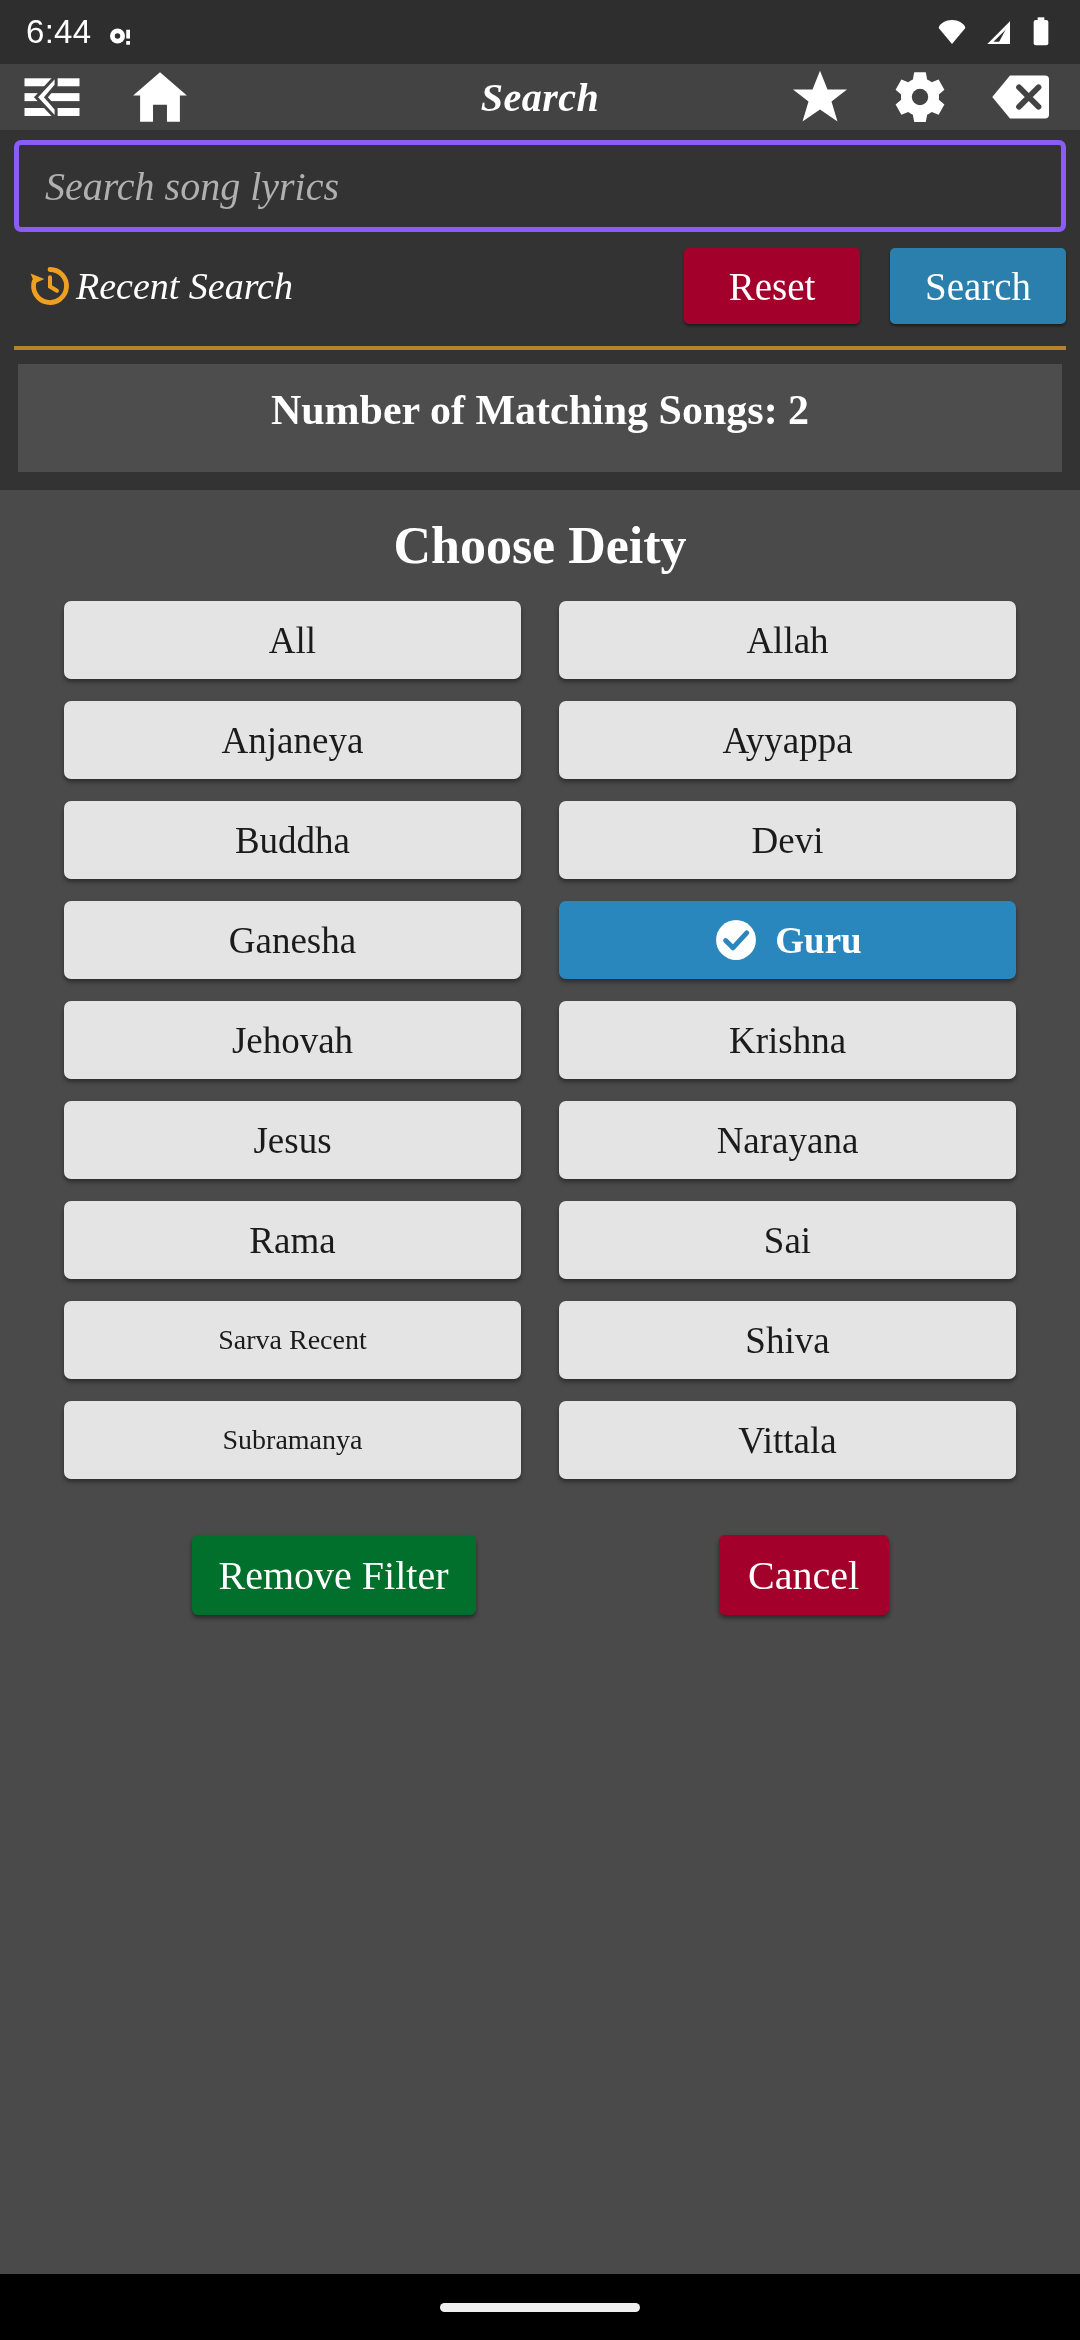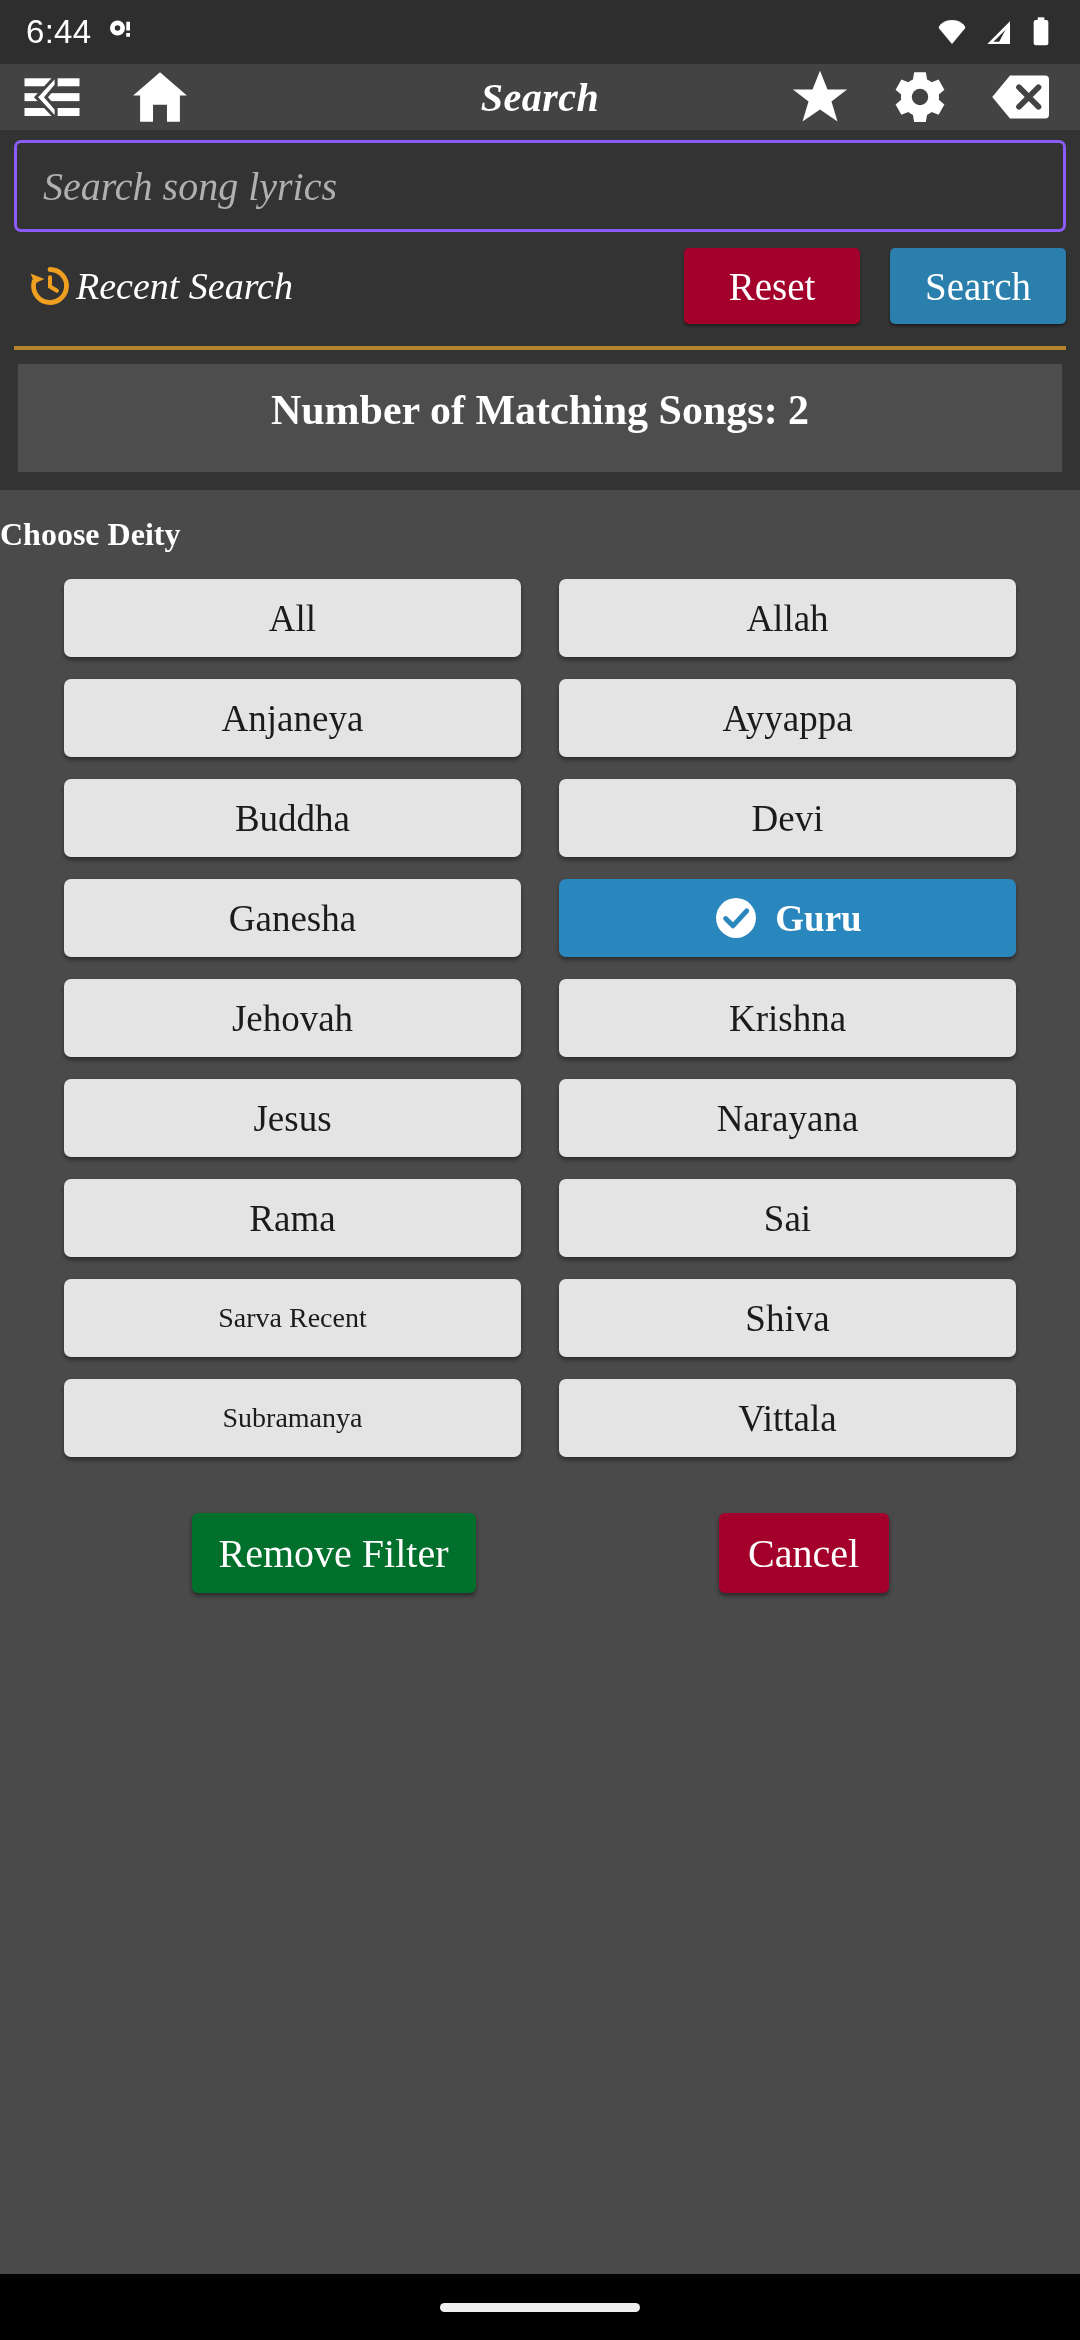--- a/index.html
+++ b/index.html
@@ -21,21 +21,21 @@
     height:64px; flex:0 0 64px;
     background:#2e2e2e;
     display:flex; align-items:center;
     padding:0 26px;
     color:#fff;
   }
   #statusbar .clock {
     font-family:"Liberation Sans", sans-serif;
     font-size:33px; letter-spacing:0.3px;
   }
-  .status-left { display:flex; align-items:flex-start; gap:14px; }
+  .status-left { display:flex; align-items:flex-end; gap:14px; }
   .status-right { margin-left:auto; display:flex; align-items:center; gap:14px; }
   .sicon { display:block; }
 
   
   #toolbar {
     height:66px; flex:0 0 66px;
     background:#434343;
     display:flex; align-items:center;
     position:relative;
     overflow:hidden;
@@ -60,21 +60,21 @@
 
   
   #searchpanel {
     background:#333333;
     flex:0 0 auto;
     padding:0 0 0 0;
   }
   #searchbox {
     margin:10px 14px 0 14px;
     height:92px;
-    border:3px solid #8b5cf6;
+    border:5px solid #8b5cf6;
     border-radius:7px;
     background:#333333;
     display:flex; align-items:center;
     padding:0 26px;
   }
   #searchbox .ph {
     font-style:italic;
     font-size:40px;
     color:#b0b0b0;
     white-space:nowrap;
@@ -136,22 +136,23 @@
 
   
   #deitysheet {
     background:#4a4a4a;
     flex:1 1 auto;
     display:flex; flex-direction:column;
     padding:18px 0 0 0;
     overflow:hidden;
   }
   #deitytitle {
-    color:#fff;
-    font-size:32px;
+    text-align:center;
+    color:#fff;
+    font-size:52px;
     font-weight:bold;
     padding:8px 0 26px 0;
   }
   #deitygrid {
     display:grid;
     grid-template-columns:1fr 1fr;
     gap:22px 38px;
     padding:0 64px;
   }
   .deity-btn {

